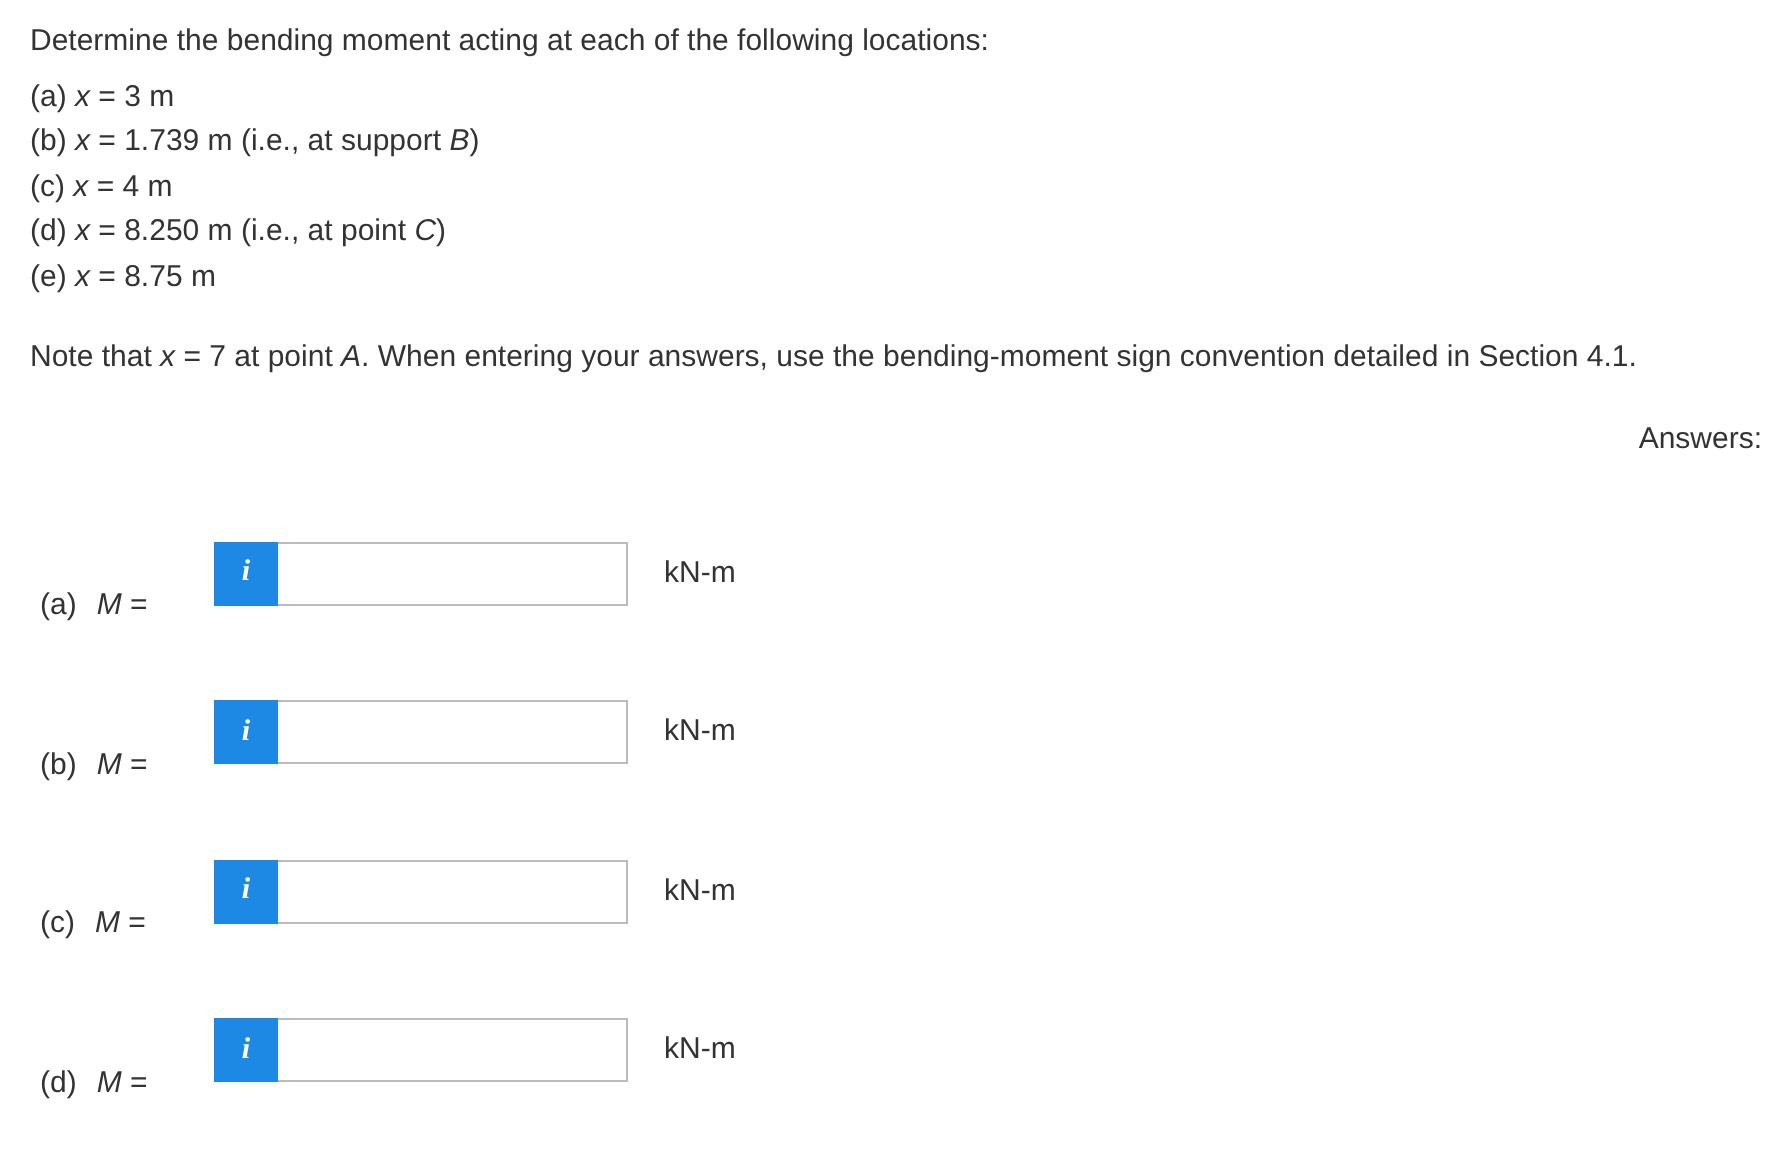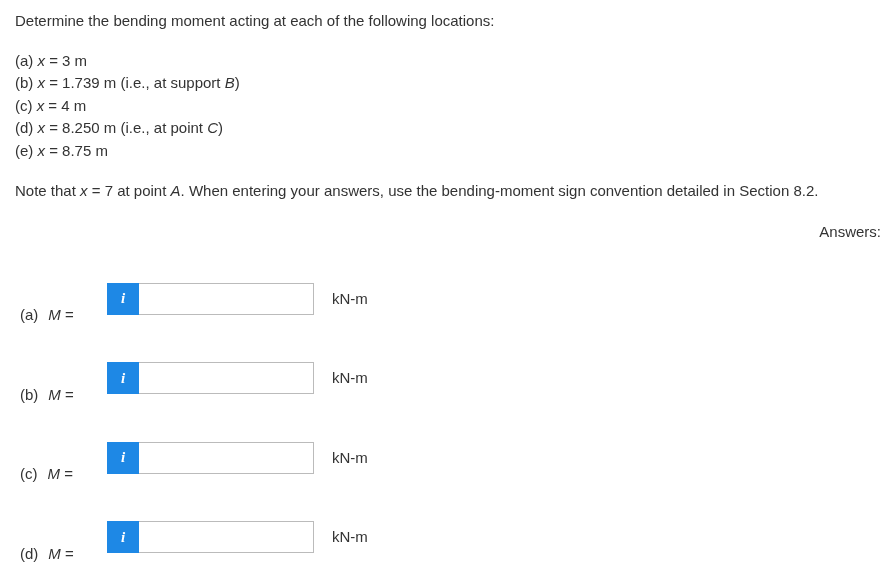--- a/index.html
+++ b/index.html
@@ -9,21 +9,21 @@
     }
     body {
       font-family: "Helvetica Neue", Helvetica, Arial, sans-serif;
       font-size: 15px;
       color: #333;
       padding: 10px 15px;
       background: #fff;
       line-height: 1.5;
     }
     .intro {
-      margin-bottom: 17px;
+      margin-bottom: 5px;
     }
     .locations {
       margin-bottom: 18px;
     }
     .locations p {
       margin: 0;
       line-height: 1.5;
     }
     .italic {
       font-style: italic;
@@ -81,21 +81,21 @@
 <p class="intro">Determine the bending moment acting at each of the following locations:</p>
 
 <div class="locations">
   <p><span>(a) </span><span class="italic">x</span><span> = 3 m</span></p>
   <p><span>(b) </span><span class="italic">x</span><span> = 1.739 m (i.e., at support </span><span class="italic">B</span><span>)</span></p>
   <p><span>(c) </span><span class="italic">x</span><span> = 4 m</span></p>
   <p><span>(d) </span><span class="italic">x</span><span> = 8.250 m (i.e., at point </span><span class="italic">C</span><span>)</span></p>
   <p><span>(e) </span><span class="italic">x</span><span> = 8.75 m</span></p>
 </div>
 
-<p class="note"><span>Note that </span><span class="italic">x</span><span> = 7 at point </span><span class="italic">A</span><span>. When entering your answers, use the bending-moment sign convention detailed in Section 8.2.</span></p>
+<p class="note"><span>Note that </span><span class="italic">x</span><span> = 7 at point </span><span class="italic">A</span><span>. When entering your answers, use the bending-moment sign convention detailed in Section 4.1.</span></p>
 
 <p class="answers-title">Answers:</p>
 
 <div class="answer-row">
   <div class="answer-label"><span class="paren">(a)</span><span class="italic">M</span><span> =</span></div>
   <button class="info-button">i</button>
   <input class="answer-input" type="text" value="" style="">
   <span class="unit">kN-m</span>
 </div>
 

